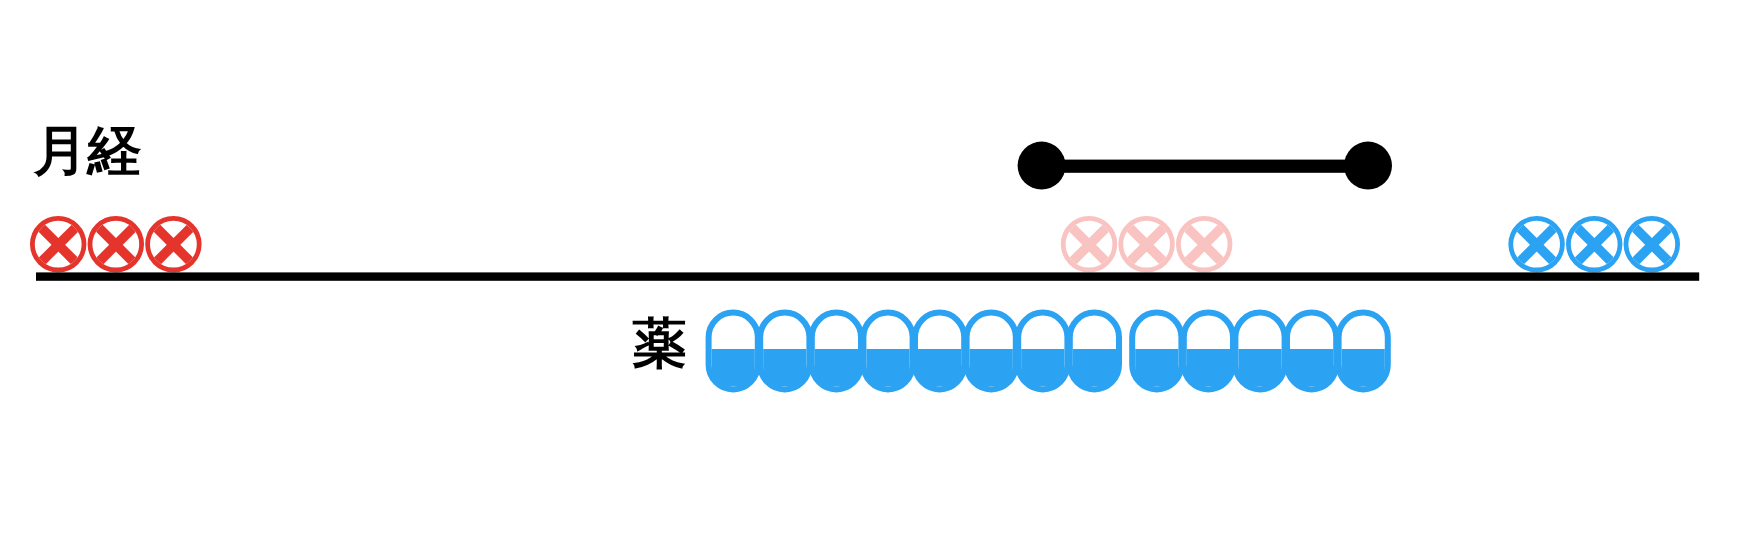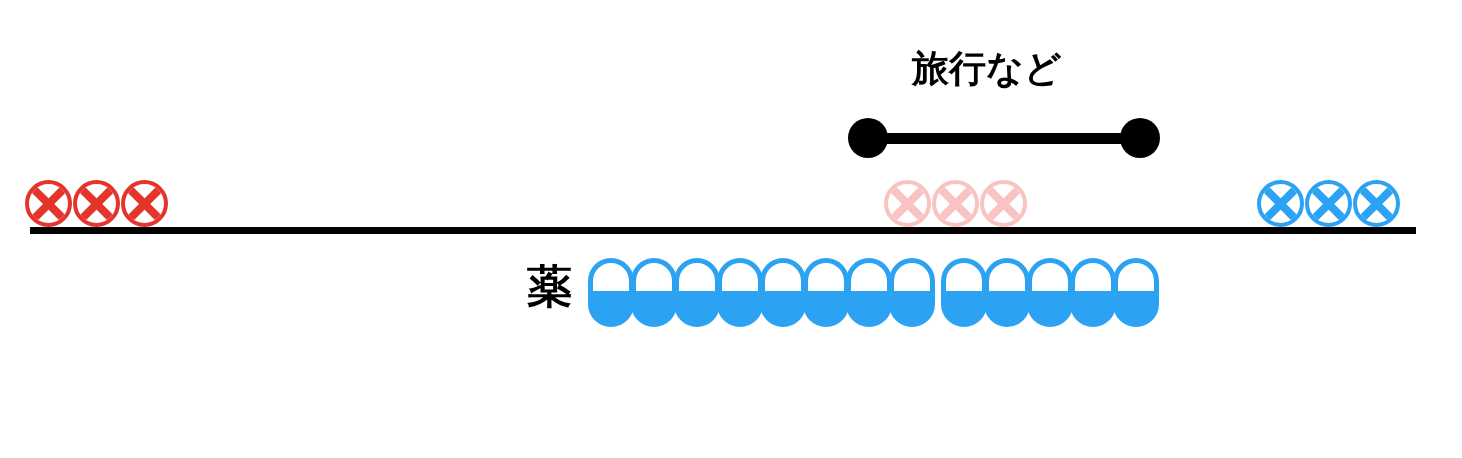--- a/index.html
+++ b/index.html
@@ -73,22 +73,22 @@
     background: linear-gradient(to bottom, #ffffff 0 47%, var(--blue, #2BA3F2) 47% 100%);
     margin-left: -3px;
   }
   .pill:first-child { margin-left: 0; }
 </style>
 </head>
 <body>
 
 <div class="canvas">
 
+  <div class="label menstruation">月経</div>
 
-  <div class="label travel">旅行など</div>
 
   <div class="travel-range">
     <span class="dot left"></span>
     <span class="bar"></span>
     <span class="dot right"></span>
   </div>
 
   <div class="xrow" style="left:25px; top:180px;">
       <div class="xcircle" style="border-color: rgb(229, 52, 44);">
         <span class="bar b1" style="background: rgb(229, 52, 44);"></span>

